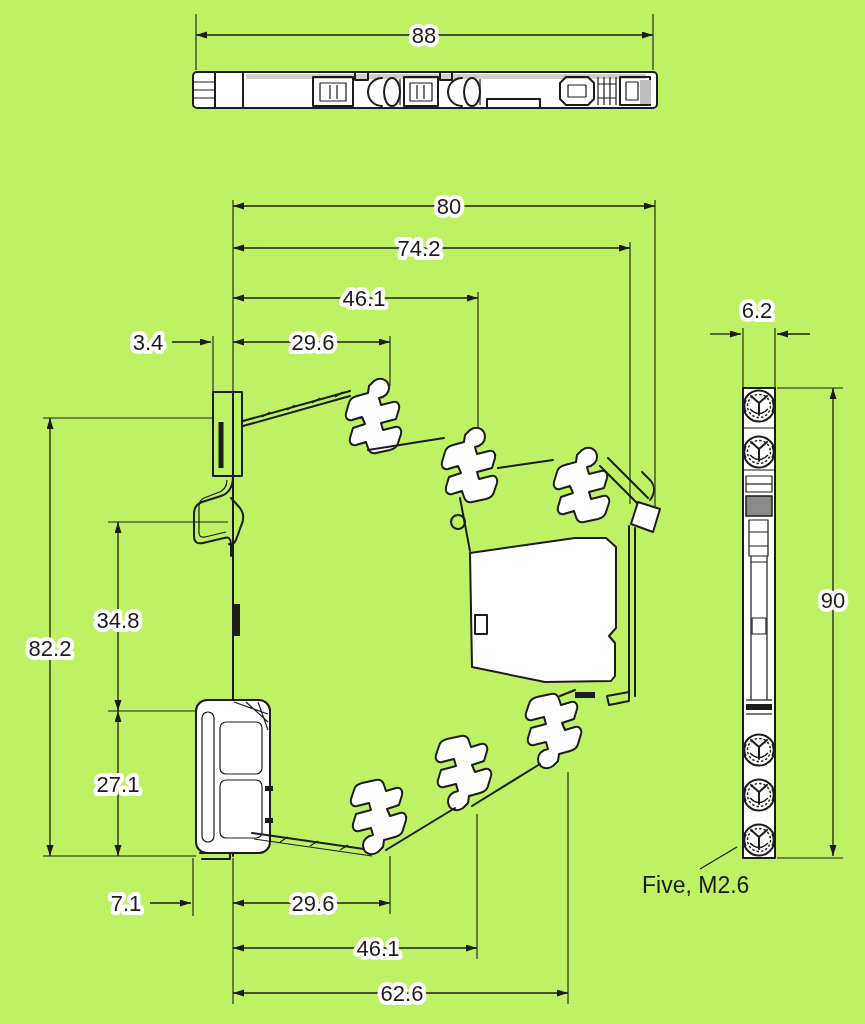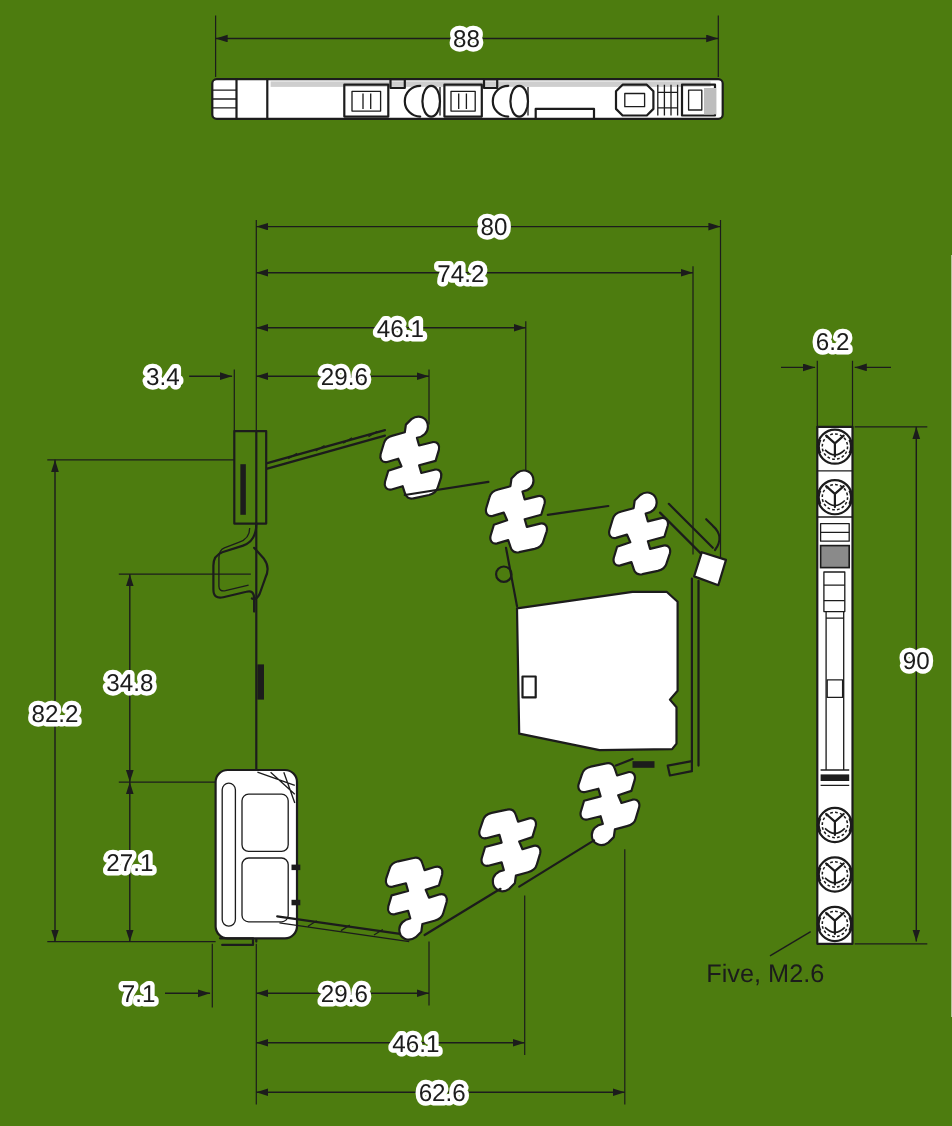--- a/index.html
+++ b/index.html
@@ -1,16 +1,16 @@
 <!DOCTYPE html>
 <html><head>
 <meta charset="utf-8">
 <style>
   html,body{margin:0;padding:0;background:#ffffff;}
-  .stage{width:865px;height:1024px;background:#4d7c0f;position:relative;overflow:hidden;
+  .stage{width:865px;height:1024px;background:#bef264;position:relative;overflow:hidden;
          font-family:"Liberation Sans",sans-serif;}
   svg{display:block;}
   .obj{stroke:#1c1c1c;stroke-width:2;fill:none;stroke-linejoin:round;stroke-linecap:round;}
   .objthin{stroke:#1c1c1c;stroke-width:1.2;fill:none;stroke-linejoin:round;}
   .ext{stroke:#1c1c1c;stroke-width:1.1;fill:none;}
   .dim{stroke:#1c1c1c;stroke-width:1.3;fill:none;}
   .dimtxt{fill:#1c1c1c;font-size:22px;font-family:"Liberation Sans",sans-serif;
           text-anchor:middle;stroke:#ffffff;stroke-width:8px;paint-order:stroke;
           stroke-linejoin:round;}
   .notetxt{fill:#1c1c1c;font-size:23px;font-family:"Liberation Sans",sans-serif;

